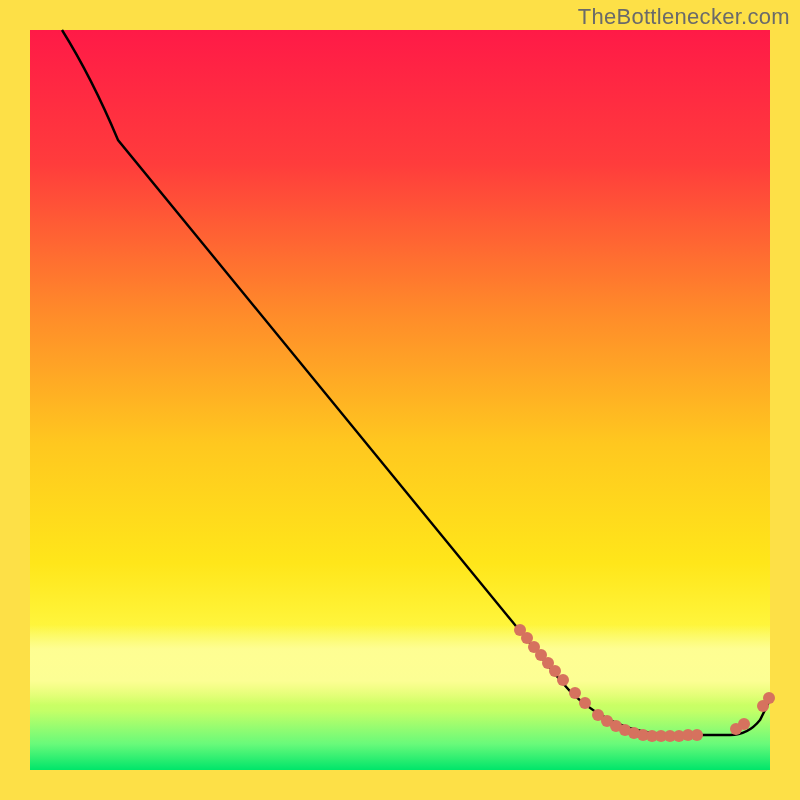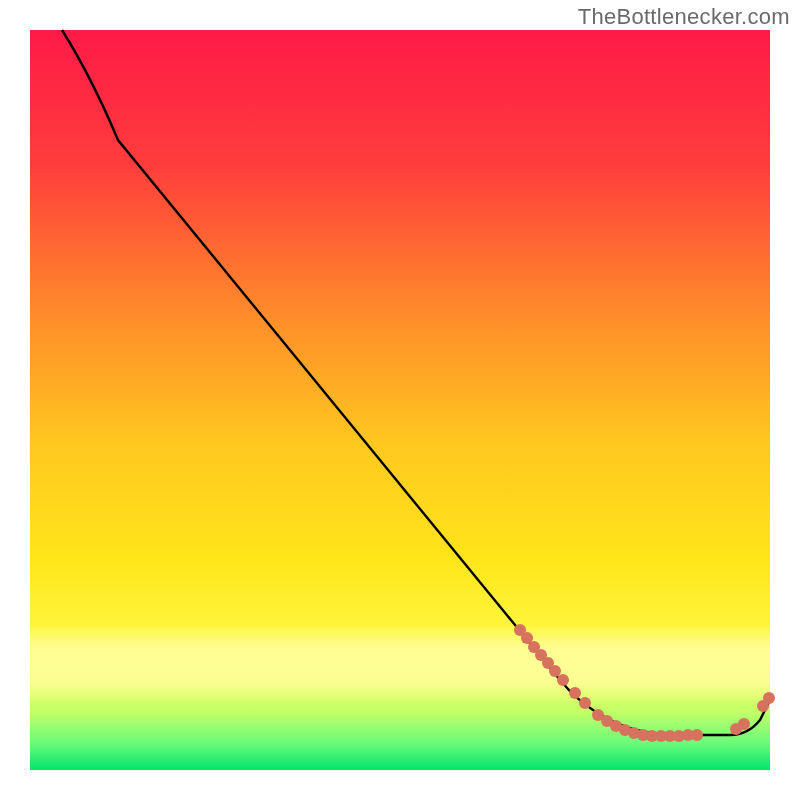--- a/index.html
+++ b/index.html
@@ -8,21 +8,21 @@
     width: 800px;
     height: 800px;
     background: #000;
     overflow: hidden;
     font-family: Arial, Helvetica, sans-serif;
   }
   .stage {
     position: relative;
     width: 800px;
     height: 800px;
-    background: #ffffff;
+    background: #fde047;
   }
   .watermark {
     position: absolute;
     top: 4px;
     right: 10px;
     color: #6a6a6a;
     font-size: 22px;
     font-weight: 400;
     letter-spacing: 0.3px;
     z-index: 50;

